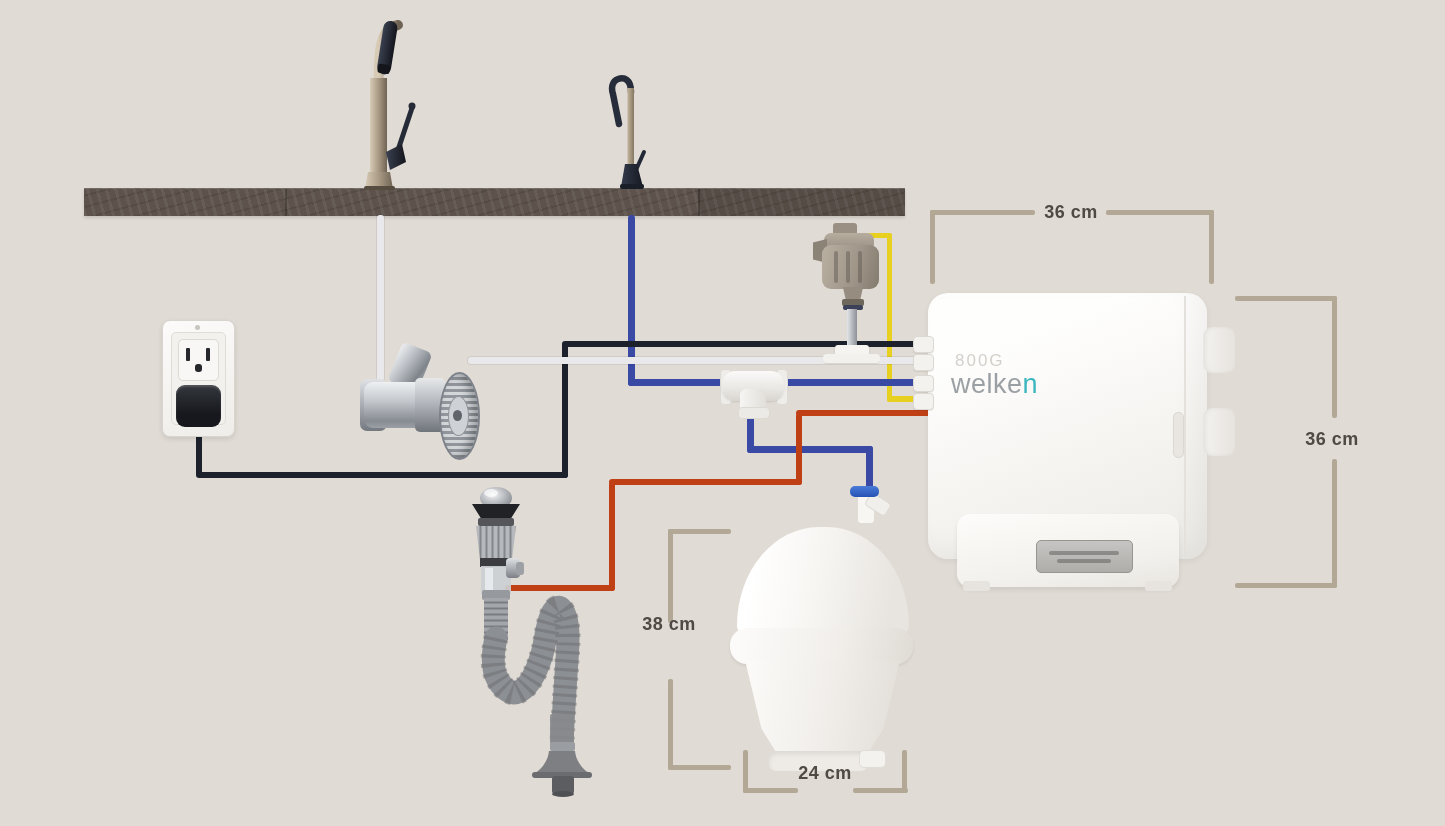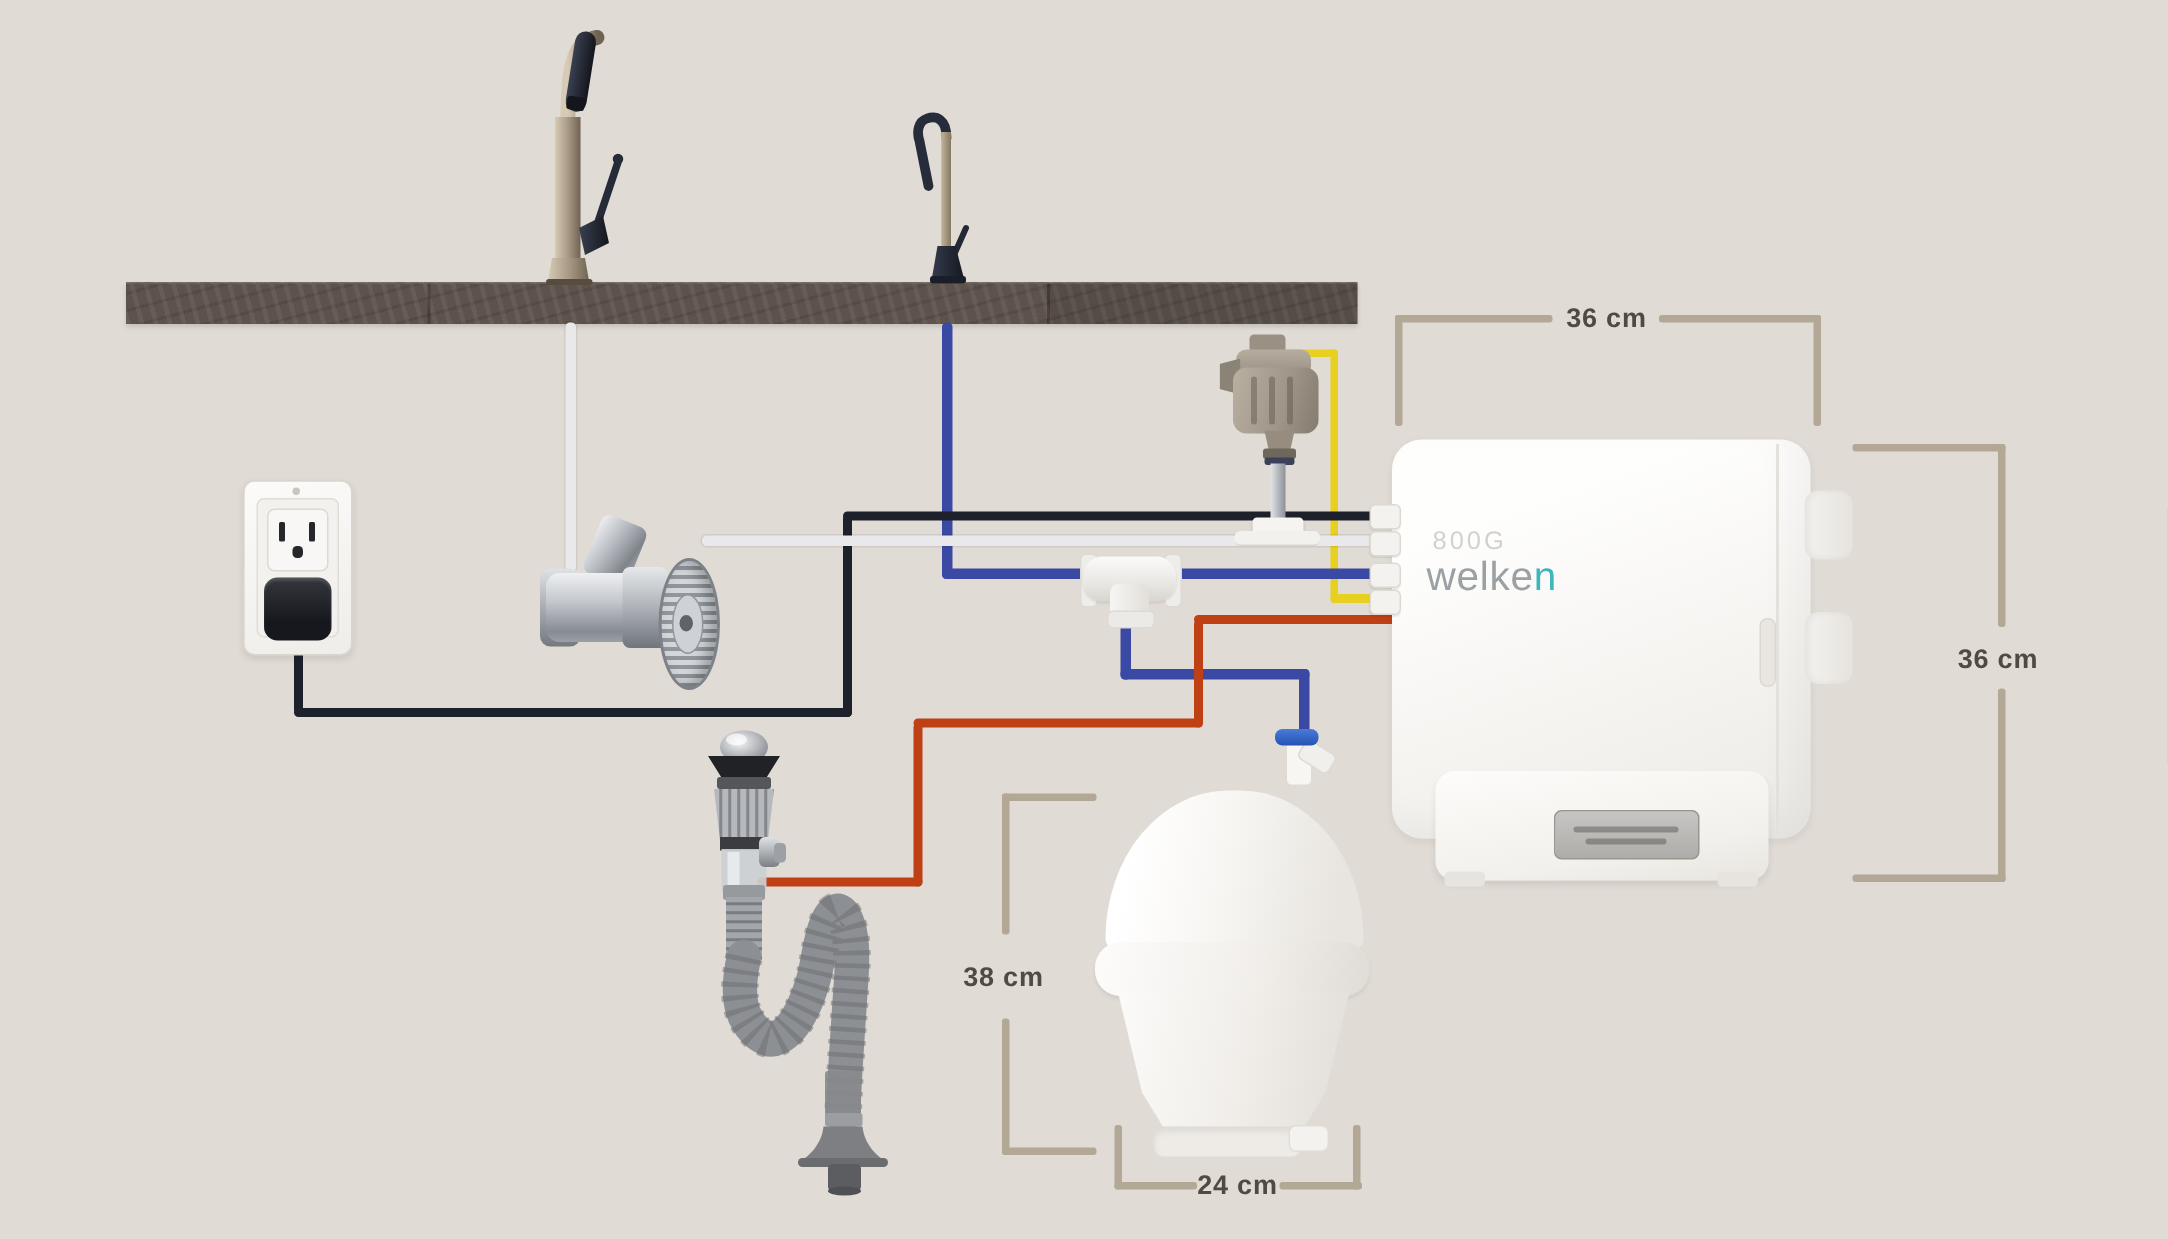--- a/index.html
+++ b/index.html
@@ -341,21 +341,21 @@
   <div class="brk" style="left:1235px;top:296px;width:102px;height:5px"></div>
   <div class="brk" style="left:1332px;top:296px;width:5px;height:122px"></div>
   <div class="brk" style="left:1332px;top:459px;width:5px;height:129px"></div>
   <div class="brk" style="left:1235px;top:583px;width:102px;height:5px"></div>
   <div class="dim" style="left:1296px;top:428px;width:72px">36 cm</div>
 
   <div class="brk" style="left:668px;top:529px;width:63px;height:5px"></div>
   <div class="brk" style="left:668px;top:529px;width:5px;height:94px"></div>
   <div class="brk" style="left:668px;top:679px;width:5px;height:91px"></div>
   <div class="brk" style="left:668px;top:765px;width:63px;height:5px"></div>
-  <div class="dim" style="left:634px;top:640px;width:70px">38 cm</div>
+  <div class="dim" style="left:634px;top:613px;width:70px">38 cm</div>
 
   <div class="brk" style="left:743px;top:750px;width:5px;height:43px"></div>
   <div class="brk" style="left:743px;top:788px;width:55px;height:5px"></div>
   <div class="brk" style="left:853px;top:788px;width:55px;height:5px"></div>
   <div class="brk" style="left:902px;top:750px;width:5px;height:43px"></div>
-  <div class="dim" style="left:795px;top:779px;width:60px">24 cm</div>
+  <div class="dim" style="left:795px;top:762px;width:60px">24 cm</div>
 
 </div>
 
 </body></html>

